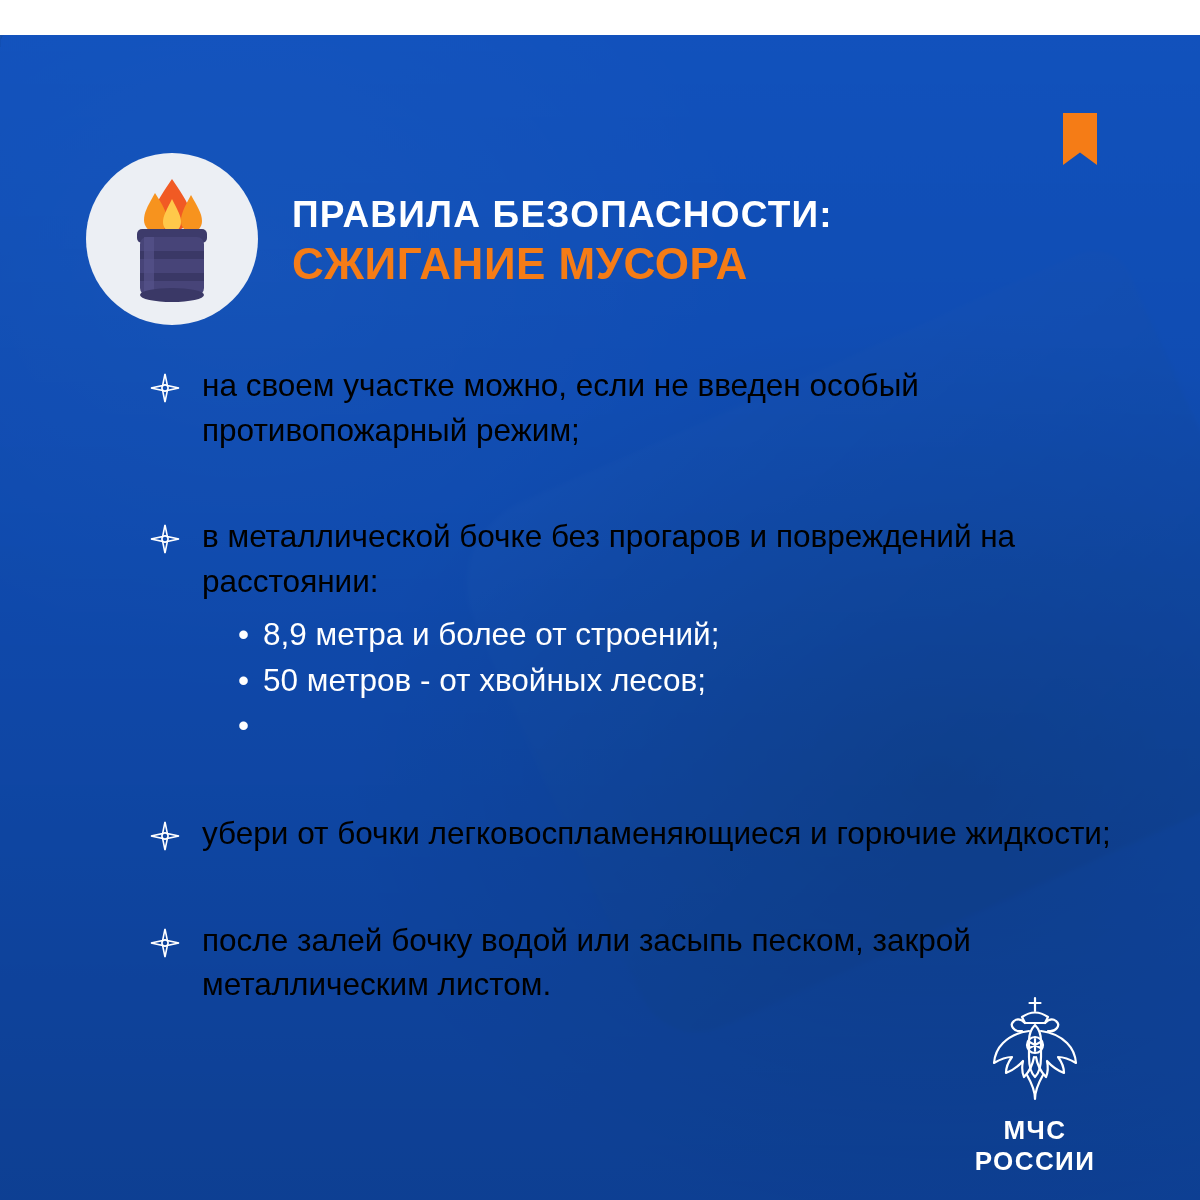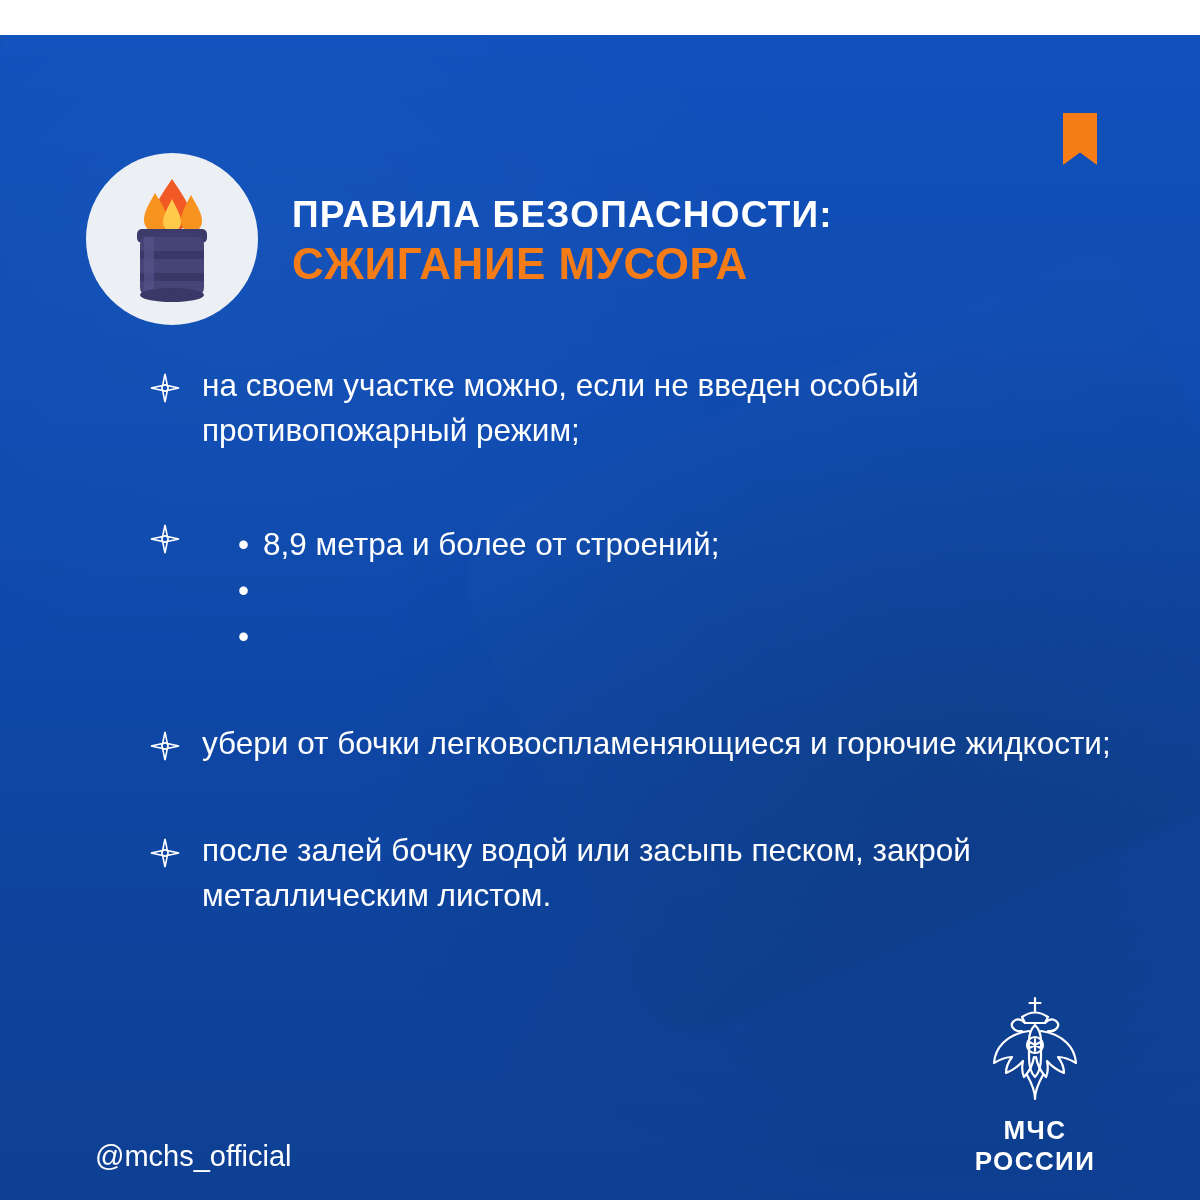--- a/index.html
+++ b/index.html
@@ -139,21 +139,21 @@
 
   .spark {
     flex: 0 0 auto;
     width: 30px;
     height: 30px;
     margin-top: 10px;
     color: #ffffff;
   }
 
   .item-body {
-    color: #ffffff;
+    color: #000000;
     font-size: 31.5px;
     line-height: 1.42;
   }
 
   .sub {
     margin-top: 8px;
     padding-left: 36px;
   }
   .sub-li {
     color: #ffffff;
@@ -241,27 +241,29 @@
     </div>
 
     <div class="item">
       <span class="spark">
         <svg width="30" height="30" viewBox="0 0 30 30" aria-hidden="true">
           <path d="M15 1 L17.4 12.6 L29 15 L17.4 17.4 L15 29 L12.6 17.4 L1 15 L12.6 12.6 Z" fill="none" stroke="#ffffff" stroke-width="1.6"></path>
           <circle cx="15" cy="15" r="3.1" fill="none" stroke="#ffffff" stroke-width="1.6"></circle>
         </svg>
       </span>
       <div>
+        <div class="item-body">в металлической бочке без прогаров и повреждений на расстоянии:</div>
         <div class="sub">
           <div class="sub-li">
             <span class="dot">•</span>
             <span>8,9 метра и более от строений;</span>
           </div>
           <div class="sub-li">
             <span class="dot">•</span>
+            <span>50 метров - от хвойных лесов;</span>
           </div>
           <div class="sub-li">
             <span class="dot">•</span>
           </div>
         </div>
       </div>
     </div>
 
     <div class="item">
       <span class="spark">
@@ -278,21 +280,20 @@
         <svg width="30" height="30" viewBox="0 0 30 30" aria-hidden="true">
           <path d="M15 1 L17.4 12.6 L29 15 L17.4 17.4 L15 29 L12.6 17.4 L1 15 L12.6 12.6 Z" fill="none" stroke="#ffffff" stroke-width="1.6"></path>
           <circle cx="15" cy="15" r="3.1" fill="none" stroke="#ffffff" stroke-width="1.6"></circle>
         </svg>
       </span>
       <div class="item-body">после залей бочку водой или засыпь песком, закрой металлическим листом.</div>
     </div>
 
   </div>
 
-  <div class="handle">@mchs_official</div>
 
   <div class="emblem">
     <span>
       <svg width="120" height="112" viewBox="0 0 120 112" aria-hidden="true">
         <g fill="none" stroke="#ffffff" stroke-width="2.2" stroke-linejoin="round" stroke-linecap="round">
 
           <path d="M60 3 V16 M54.5 8 H65.5"></path>
 
           <path d="M47 22 q13 -9 26 0 l-3 6 h-20 z"></path>
 

